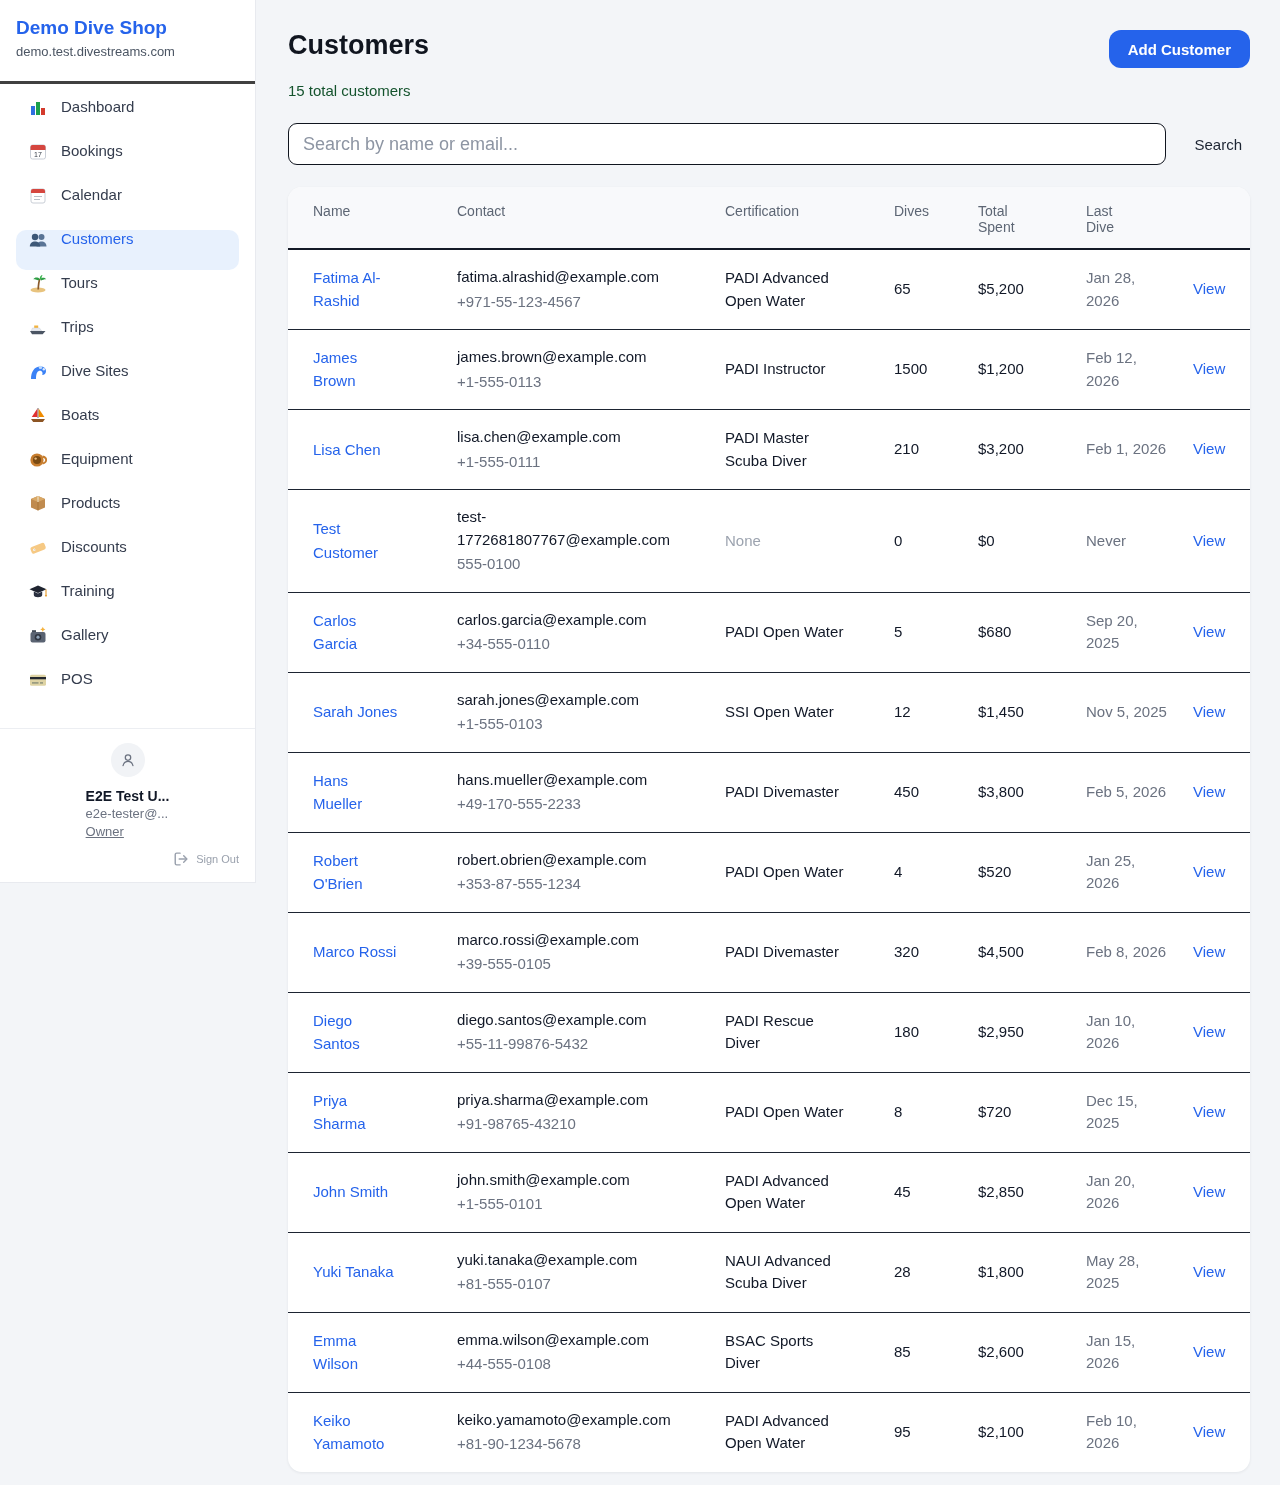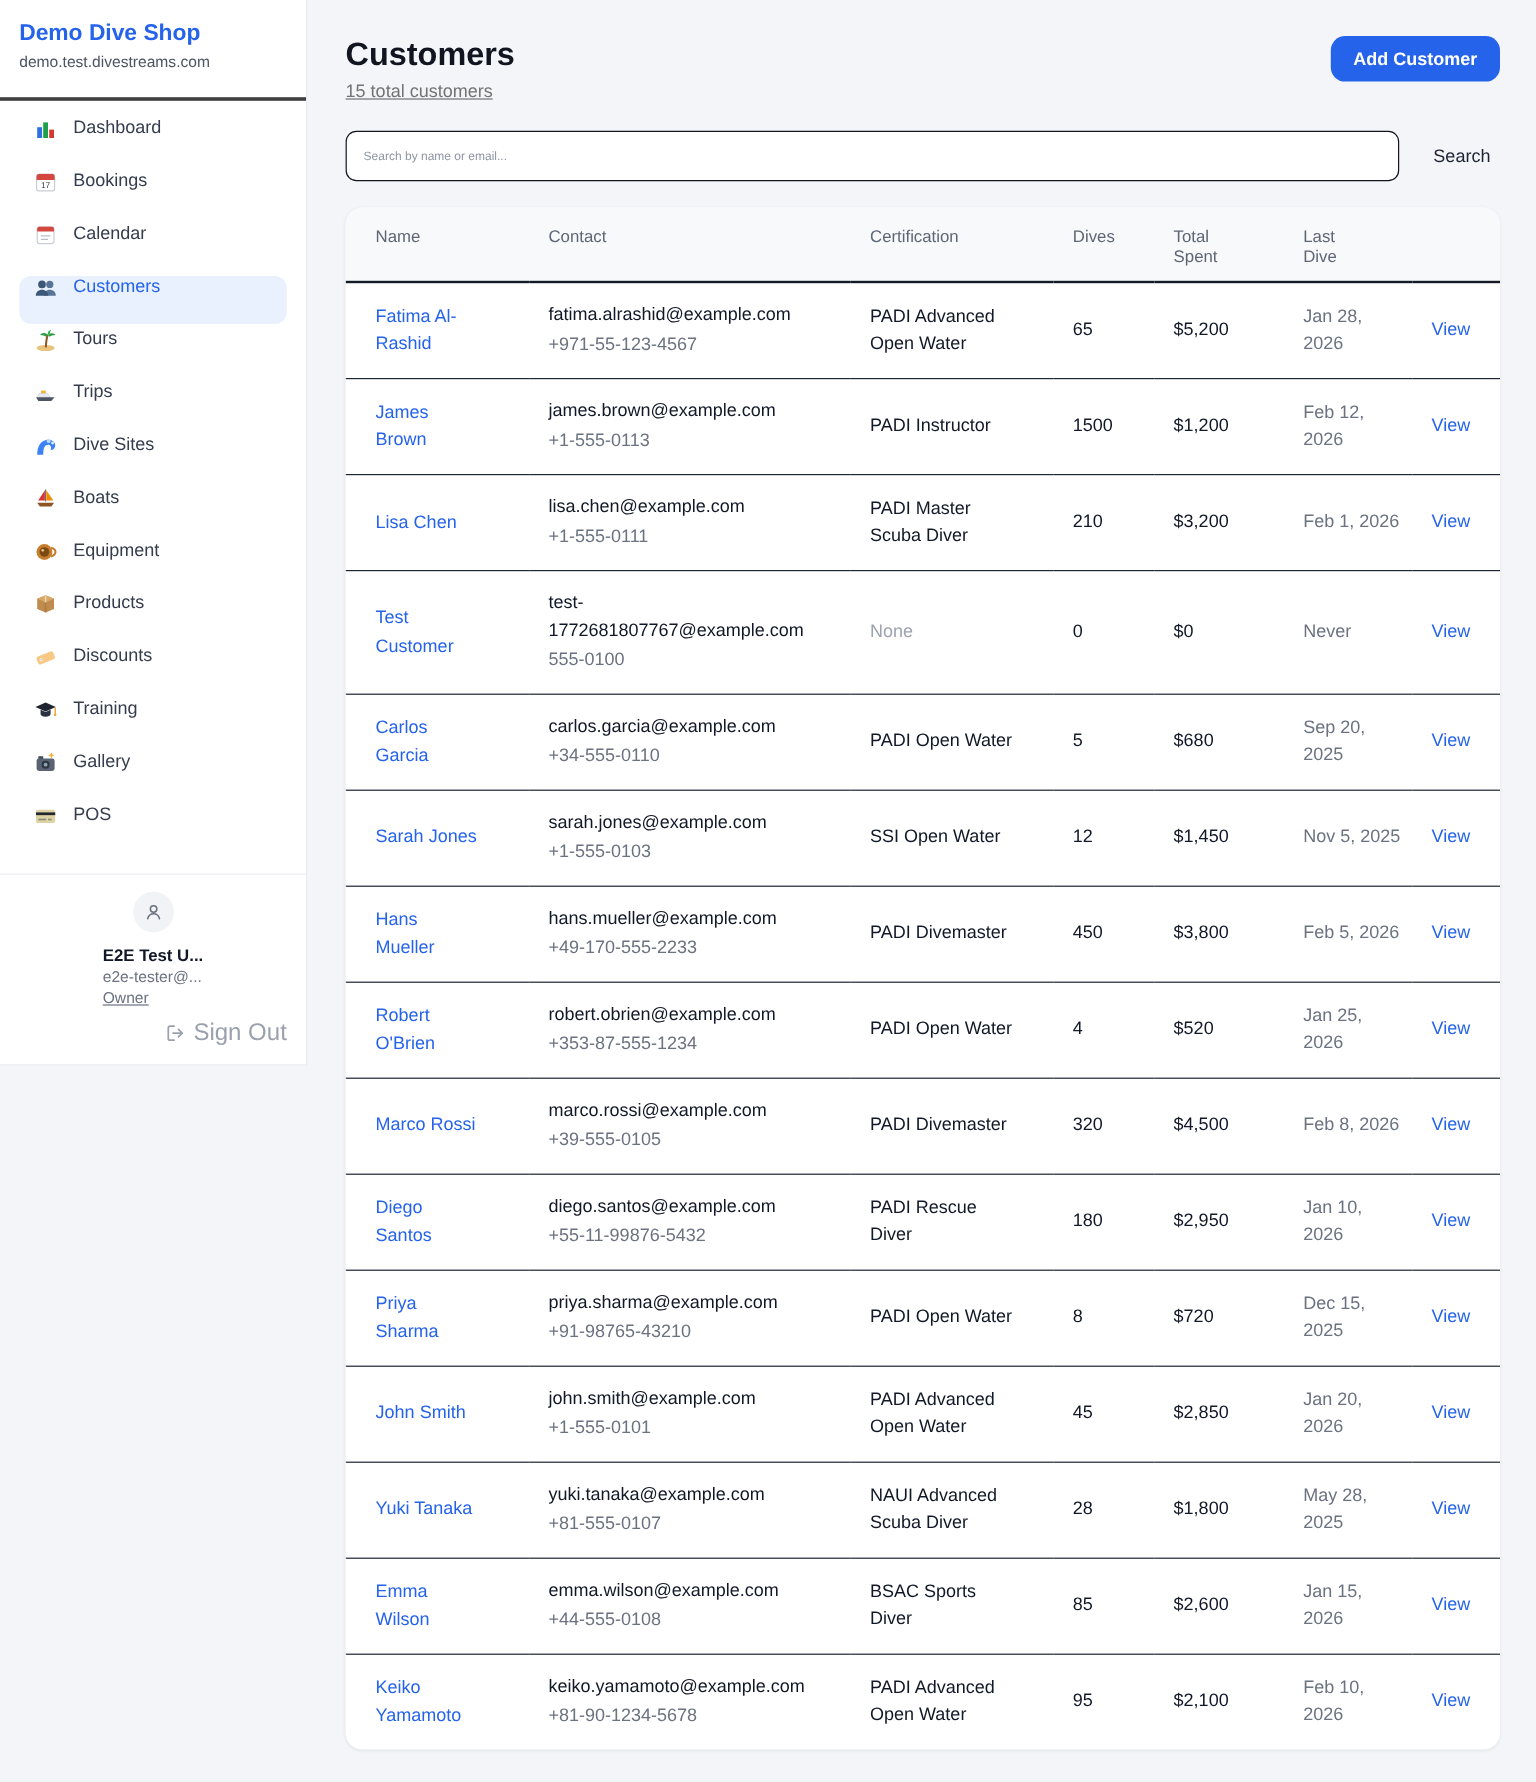--- a/index.html
+++ b/index.html
@@ -36,37 +36,37 @@
   .avatar {
     width:34px; height:34px; border-radius:50%; background:#f1f3f6;
     display:flex; align-items:center; justify-content:center; flex:none;
   }
   .user-info { line-height:1.32; min-width:0; }
   .user-name { font-weight:bold; font-size:14px; color:#111827; }
   .user-email { font-size:13px; color:#6b7280; }
   .user-role { font-size:13px; color:#6b7280;text-decoration:underline; }
   .signout {
     margin-left:auto; display:flex; align-items:center; gap:6px;
-    color:#9aa1ad; font-size:20px; cursor:pointer; white-space:nowrap;
+    color:#9aa1ad; font-size:11px; cursor:pointer; white-space:nowrap;
   }
 
   
   main { flex:1; padding:30px 30px 30px 32px; }
   .page-head { display:flex; justify-content:space-between; align-items:flex-start; }
   h1 { margin:0; font-size:27px; font-weight:bold; color:#10151f; }
-  .subtitle { margin-top:7px; font-size:15px; color:#737373;text-decoration:underline; }
+  .subtitle { margin-top:21px; font-size:15px; color:#14532d; }
   .btn-primary {
     background:#2563eb; color:#fff; border:none; border-radius:12px;
     height:38px; padding:0 19px; font-size:15px; font-weight:700;
     font-family:inherit; cursor:pointer;
   }
   .search-row { display:flex; align-items:center; margin-top:24px; }
   .search-input {
     flex:1; height:42px; border:1px solid #10151f; border-radius:9px;
-    padding:0 14px; font-size:10px; color:#111827; background:#fff;
+    padding:0 14px; font-size:18px; color:#111827; background:#fff;
     font-family:inherit;
   }
   .search-input::placeholder { color:#8d95a3; }
   .search-btn {
     background:none; border:none; font-size:15px; color:#1c2432;
     margin-left:20px; padding:0 8px; font-family:inherit; cursor:pointer;
   }
 
   .card {
     margin-top:22px; background:#fff; border-radius:14px; overflow:hidden;

